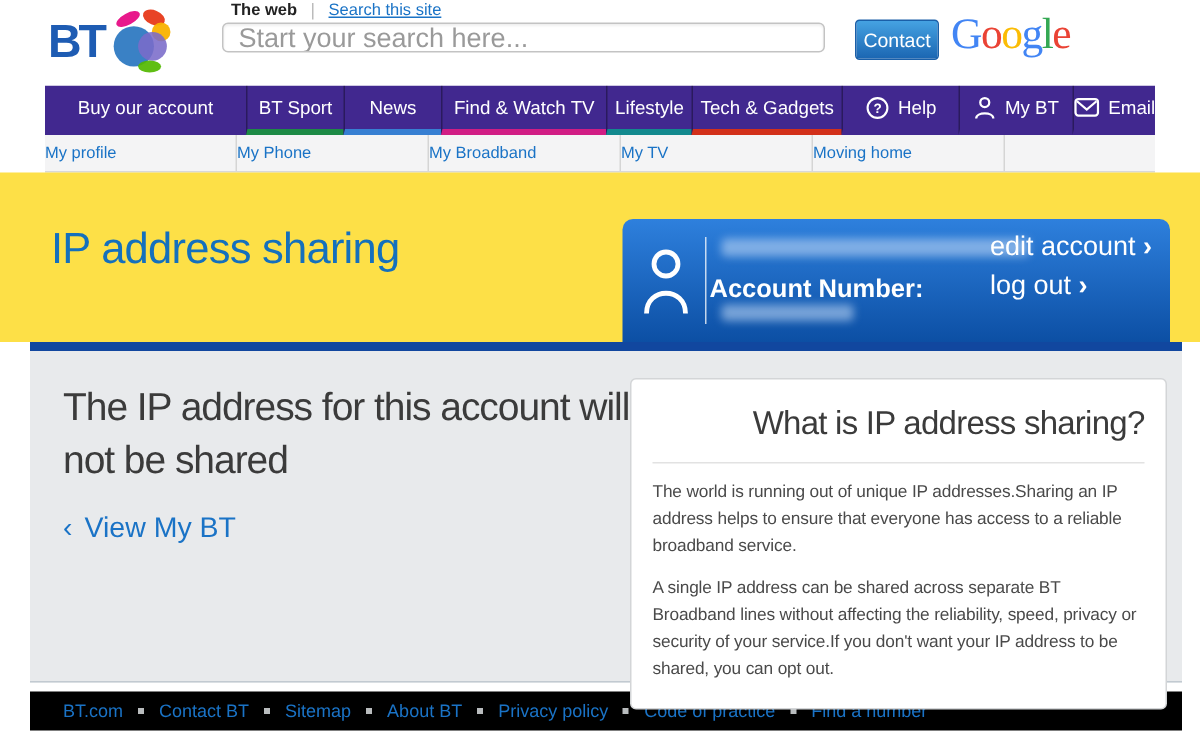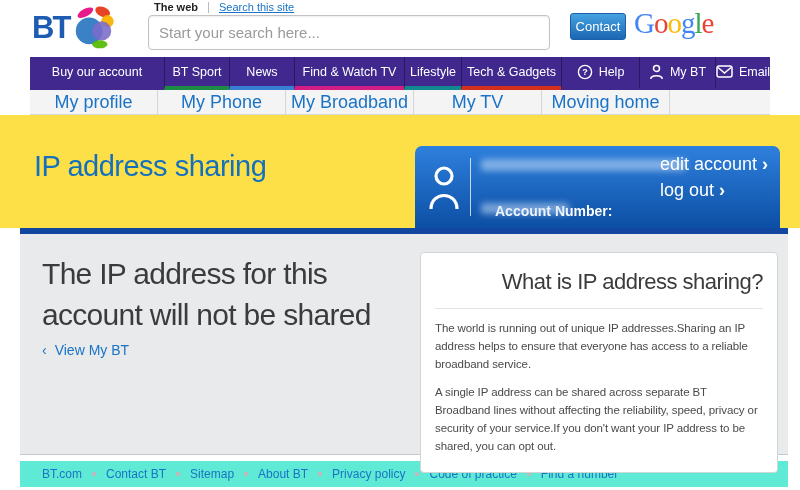--- a/index.html
+++ b/index.html
@@ -10,22 +10,22 @@
   .header { position:relative; height:57px; background:#fff;padding-left:39px; }
   .bt-logo { position:absolute; left:32px; top:4px; display:flex; align-items:center; cursor:pointer; }
   .bt-logo-text { font-size:31px; font-weight:bold; color:#1e5cb3; letter-spacing:-2px; line-height:48px; }
   .bt-globe { width:46px; height:48px; margin-left:2px; }
 
   .search-area { position:absolute; left:148px; top:1px; }
   .scope-tabs { display:flex; align-items:center; font-size:11px; height:12px; }
   .scope-web { font-weight:bold; color:#222; padding:0 10px 0 6px; cursor:pointer; }
   .scope-div { width:1px; height:11px; background:#bbb; }
   .scope-site { color:#1a73c6; text-decoration:underline; padding-left:10px; cursor:pointer; }
-  .search-input { margin-top:2px; width:402px; height:35px; border:1px solid #c3c3c3;
-     border-radius:4px; padding:0 10px; font-size:15px; color:#555;
+  .search-input { margin-top:2px; width:402px; height:20px; border:1px solid #c3c3c3;
+     border-radius:4px; padding:0 10px; font-size:18px; color:#555;
      box-shadow:inset 0 1px 2px rgba(0,0,0,.08); outline:none; }
   .search-input::placeholder { color:#9a9a9a; }
   .search-btn { position:absolute; left:570px; top:13px; width:56px; height:27px;
      background:linear-gradient(180deg,#45a2e2 0%,#1b66b2 100%);
      border:1px solid #1a5fa8; border-radius:3px; color:#fff; font-size:13px; cursor:pointer; }
   .google { position:absolute; left:634px; top:7px; font-family:"Liberation Serif", serif;
      font-size:29px; letter-spacing:-1px; cursor:default; }
 
   
   .nav { margin-left:30px; width:740px; height:33px; display:flex; background:#41288f; }
@@ -36,63 +36,63 @@
   .nav-item:nth-child(1){ width:134px; } .nav-item:nth-child(2){ width:65px; }
   .nav-item:nth-child(3){ width:65px; }  .nav-item:nth-child(4){ width:110px; }
   .nav-item:nth-child(5){ width:57px; }  .nav-item:nth-child(6){ width:100px; }
   .nav-item:nth-child(7){ width:78px; }  .nav-item:nth-child(8){ width:76px; }
   .nav-item:nth-child(9){ width:55px; }
   .nav-icon { display:inline-flex; margin-right:6px; }
 
   
   .subnav { margin-left:30px; width:740px; height:25px; background:#f4f4f5;
      border-bottom:1px solid #d8d8d8; display:flex; }
-  .subnav-item { width:128px; text-align:center; line-height:24px; font-size:18px;
+  .subnav-item { width:128px; text-align:left; line-height:24px; font-size:11px;
      color:#1a73c6; border-right:1px solid #d5d5d5; cursor:pointer; }
 
   
   .page-head { position:relative; height:113px; background:#fde047; }
   .page-title { position:absolute; left:34px; top:35px; font-size:29px; font-weight:400;
      color:#1470bd; letter-spacing:-0.5px; }
   .acct { position:absolute; left:415px; top:31px; width:365px; height:82px;
      background:linear-gradient(180deg,#2e80dd 0%,#0c4fa4 100%);
      border-radius:7px 7px 0 0; color:#fff; }
   .acct-icon { position:absolute; left:13px; top:17px; }
   .acct-vdiv { position:absolute; left:55px; top:12px; bottom:12px; width:1px;
      background:rgba(255,255,255,.75); }
   .blur-bar { background:rgba(200,222,248,.55); filter:blur(3px); border-radius:3px; position:absolute; }
   .blur-email { left:66px; top:13px; width:205px; height:12px; }
   .blur-number { left:66px; top:57px; width:88px; height:11px; }
   .acct-links { position:absolute; right:12px; top:8px; text-align:left; font-size:18px; }
   .acct-links a { display:block; color:#fff; text-decoration:none; margin-bottom:5px; cursor:pointer; }
   .chev::after { content:"\203A"; font-weight:bold; margin-left:5px; }
-  .acct-label { position:absolute; left:80px; top:37px; font-size:14px; font-weight:bold;margin-top:20px; }
+  .acct-label { position:absolute; left:58px; top:37px; font-size:17px; font-weight:bold; }
 
   
   .rule { margin-left:20px; width:768px; height:6px; background:#11479f; }
 
   
   .main { position:relative; margin-left:20px; width:768px; height:221px;
      background:#e8eaec; border-bottom:1px solid #c2cad1; }
-  .main-heading { position:absolute; left:22px; top:20px; width:385px; font-size:30px;
+  .main-heading { position:absolute; left:22px; top:20px; width:385px; font-size:26px;
      font-weight:400; color:#3b3b3b; line-height:1.35; letter-spacing:-0.7px; }
-  .back-link { position:absolute; left:22px; top:108px; font-size:14px; color:#1a73c6;
+  .back-link { position:absolute; left:22px; top:108px; font-size:19px; color:#1a73c6;
      text-decoration:none; cursor:pointer; }
   .back-link::before { content:"\2039"; margin-right:8px; }
 
   .card { position:absolute; left:400px; top:18px; width:358px; background:#fff;
      border:1px solid #d3d5d7; border-radius:4px; padding:16px 14px 14px; }
   .card-title { font-size:22px; font-weight:400; color:#3b3b3b; letter-spacing:-0.5px;text-align:right; }
   .card-divider { border:none; border-top:1px solid #e2e2e2; margin:13px 0 11px; }
   .card p { font-size:11.5px; color:#4a4a4a; line-height:1.55; margin-bottom:11px;
      letter-spacing:-0.1px; }
   .card p:last-child { margin-bottom:2px; }
 
   
-  .footer { margin:6px 0 0 20px; width:768px; height:26px; background:#5eead4;
+  .footer { margin:6px 0 0 20px; width:768px; height:26px; background:#000000;
      display:flex; align-items:center; padding-left:22px; font-size:12px; }
   .footer a { color:#1a73c6; text-decoration:none; cursor:pointer; }
   .sep { width:4px; height:4px; background:#b9bcbe; margin:0 10px; display:inline-block; }
 </style>
 </head>
 <body>
 
 <div class="header">
   <div class="bt-logo">
     <span class="bt-logo-text">BT</span>

